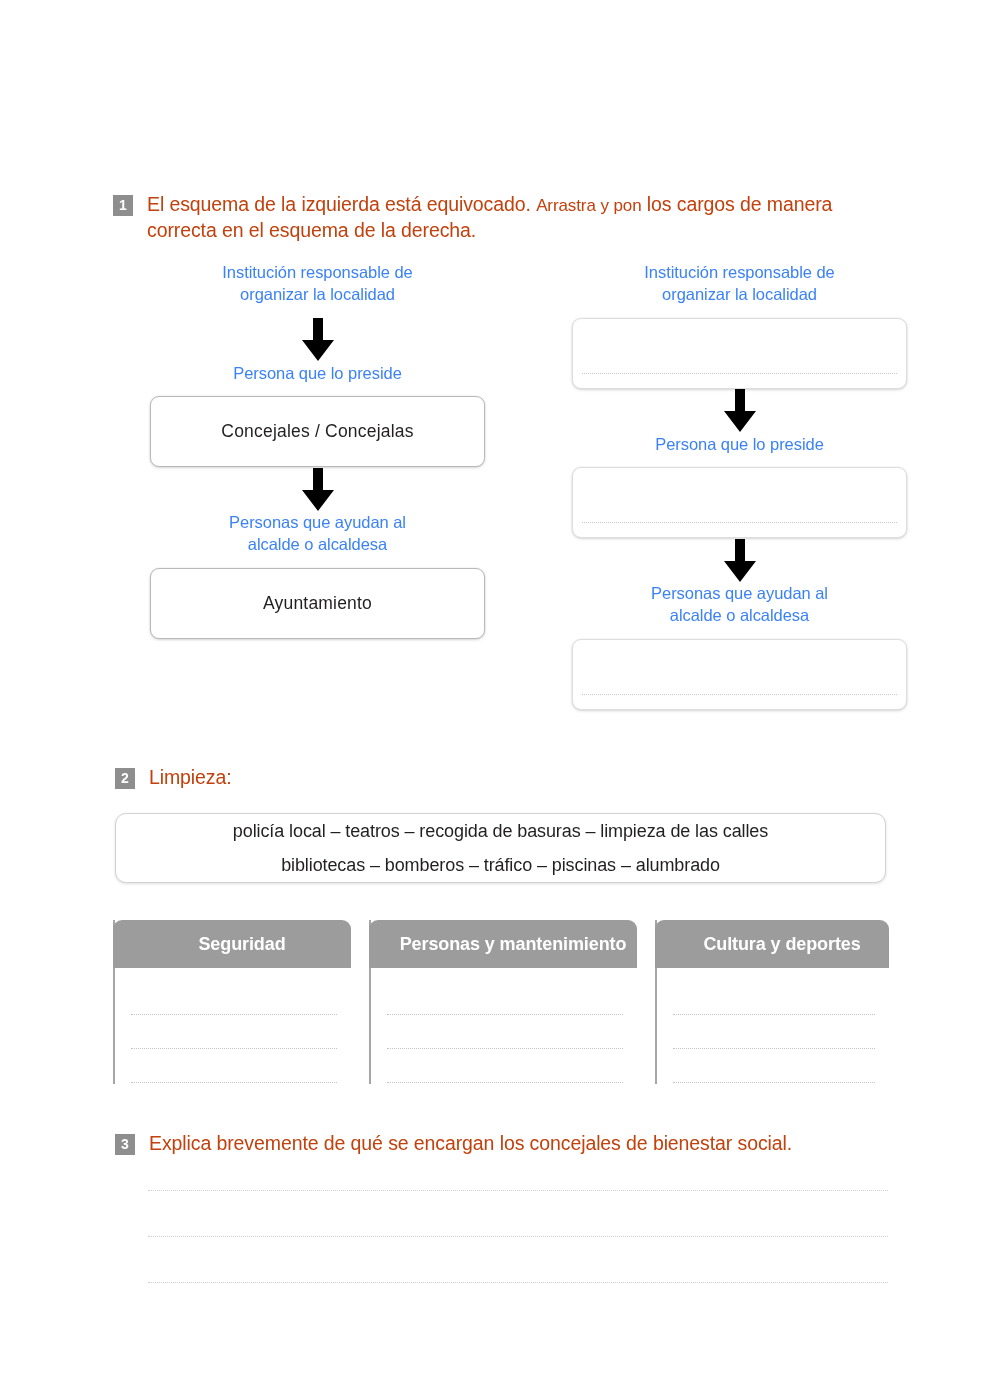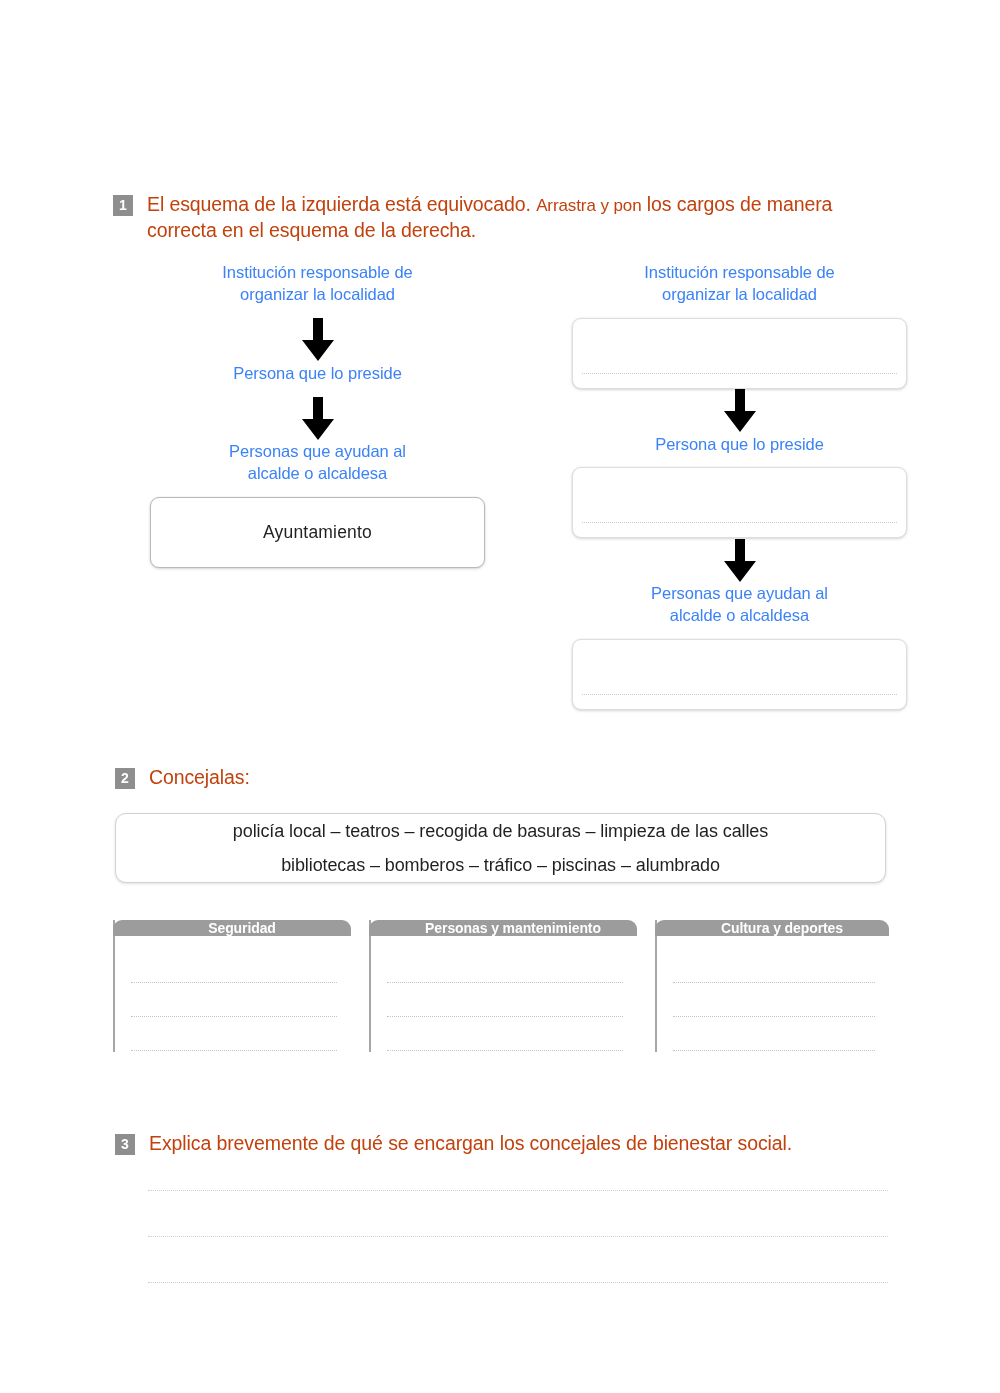--- a/index.html
+++ b/index.html
@@ -129,25 +129,25 @@
     display: flex;
   }
   .col {
     position: relative;
     box-sizing: border-box;
     border-left: 2px solid #a6a6a6;
     padding-top: 0;
   }
   .col-header {
     box-sizing: border-box;
-    height: 16px;
+    height: 48px;
     background: #9c9c9c;
     border-radius: 9px 9px 0 0;
     color: #ffffff;
-    font-size: 14px;
+    font-size: 18px;
     font-weight: 700;
     display: flex;
     align-items: center;
     justify-content: center;
     letter-spacing: -0.1px;
     margin-left: -2px;
     padding-left: 20px;
   }
   .col-body {
     position: relative;
@@ -198,20 +198,21 @@
     <div class="arrow">
       <svg width="36" height="44" viewBox="0 0 36 44">
         <polygon points="13,0 23,0 23,22 34,22 18,43 2,22 13,22" fill="#000000"></polygon>
       </svg>
     </div>
 
     <div class="flow-caption">Persona que lo preside</div>
 
     <div style="height:12px"></div>
 
+    <div class="flow-box filled">Concejales  /  Concejalas</div>
 
     <div class="arrow">
       <svg width="36" height="44" viewBox="0 0 36 44">
         <polygon points="13,0 23,0 23,22 34,22 18,43 2,22 13,22" fill="#000000"></polygon>
       </svg>
     </div>
 
     <div class="flow-caption">
       <div>Personas que ayudan al</div>
       <div>alcalde o alcaldesa</div>
@@ -256,21 +257,21 @@
       <div>alcalde o alcaldesa</div>
     </div>
 
     <div style="height:12px"></div>
 
     <div class="flow-box empty"></div>
   </div>
 
   <div class="exercise" style="left:115px; top:765px; width:700px;">
     <div class="ex-badge">2</div>
-    <div class="ex-text">Concejalas:</div>
+    <div class="ex-text">Limpieza:</div>
   </div>
 
   <div class="wordbank" style="left:115px; top:813px; width:771px; height:70px;">
     <div class="wordbank-line">policía local – teatros – recogida de basuras – limpieza de las calles</div>
     <div class="wordbank-line">bibliotecas – bomberos – tráfico – piscinas – alumbrado</div>
   </div>
 
   <div class="classify" style="left:113px; top:920px;">
 
     <div class="col" style="width:238px;">

